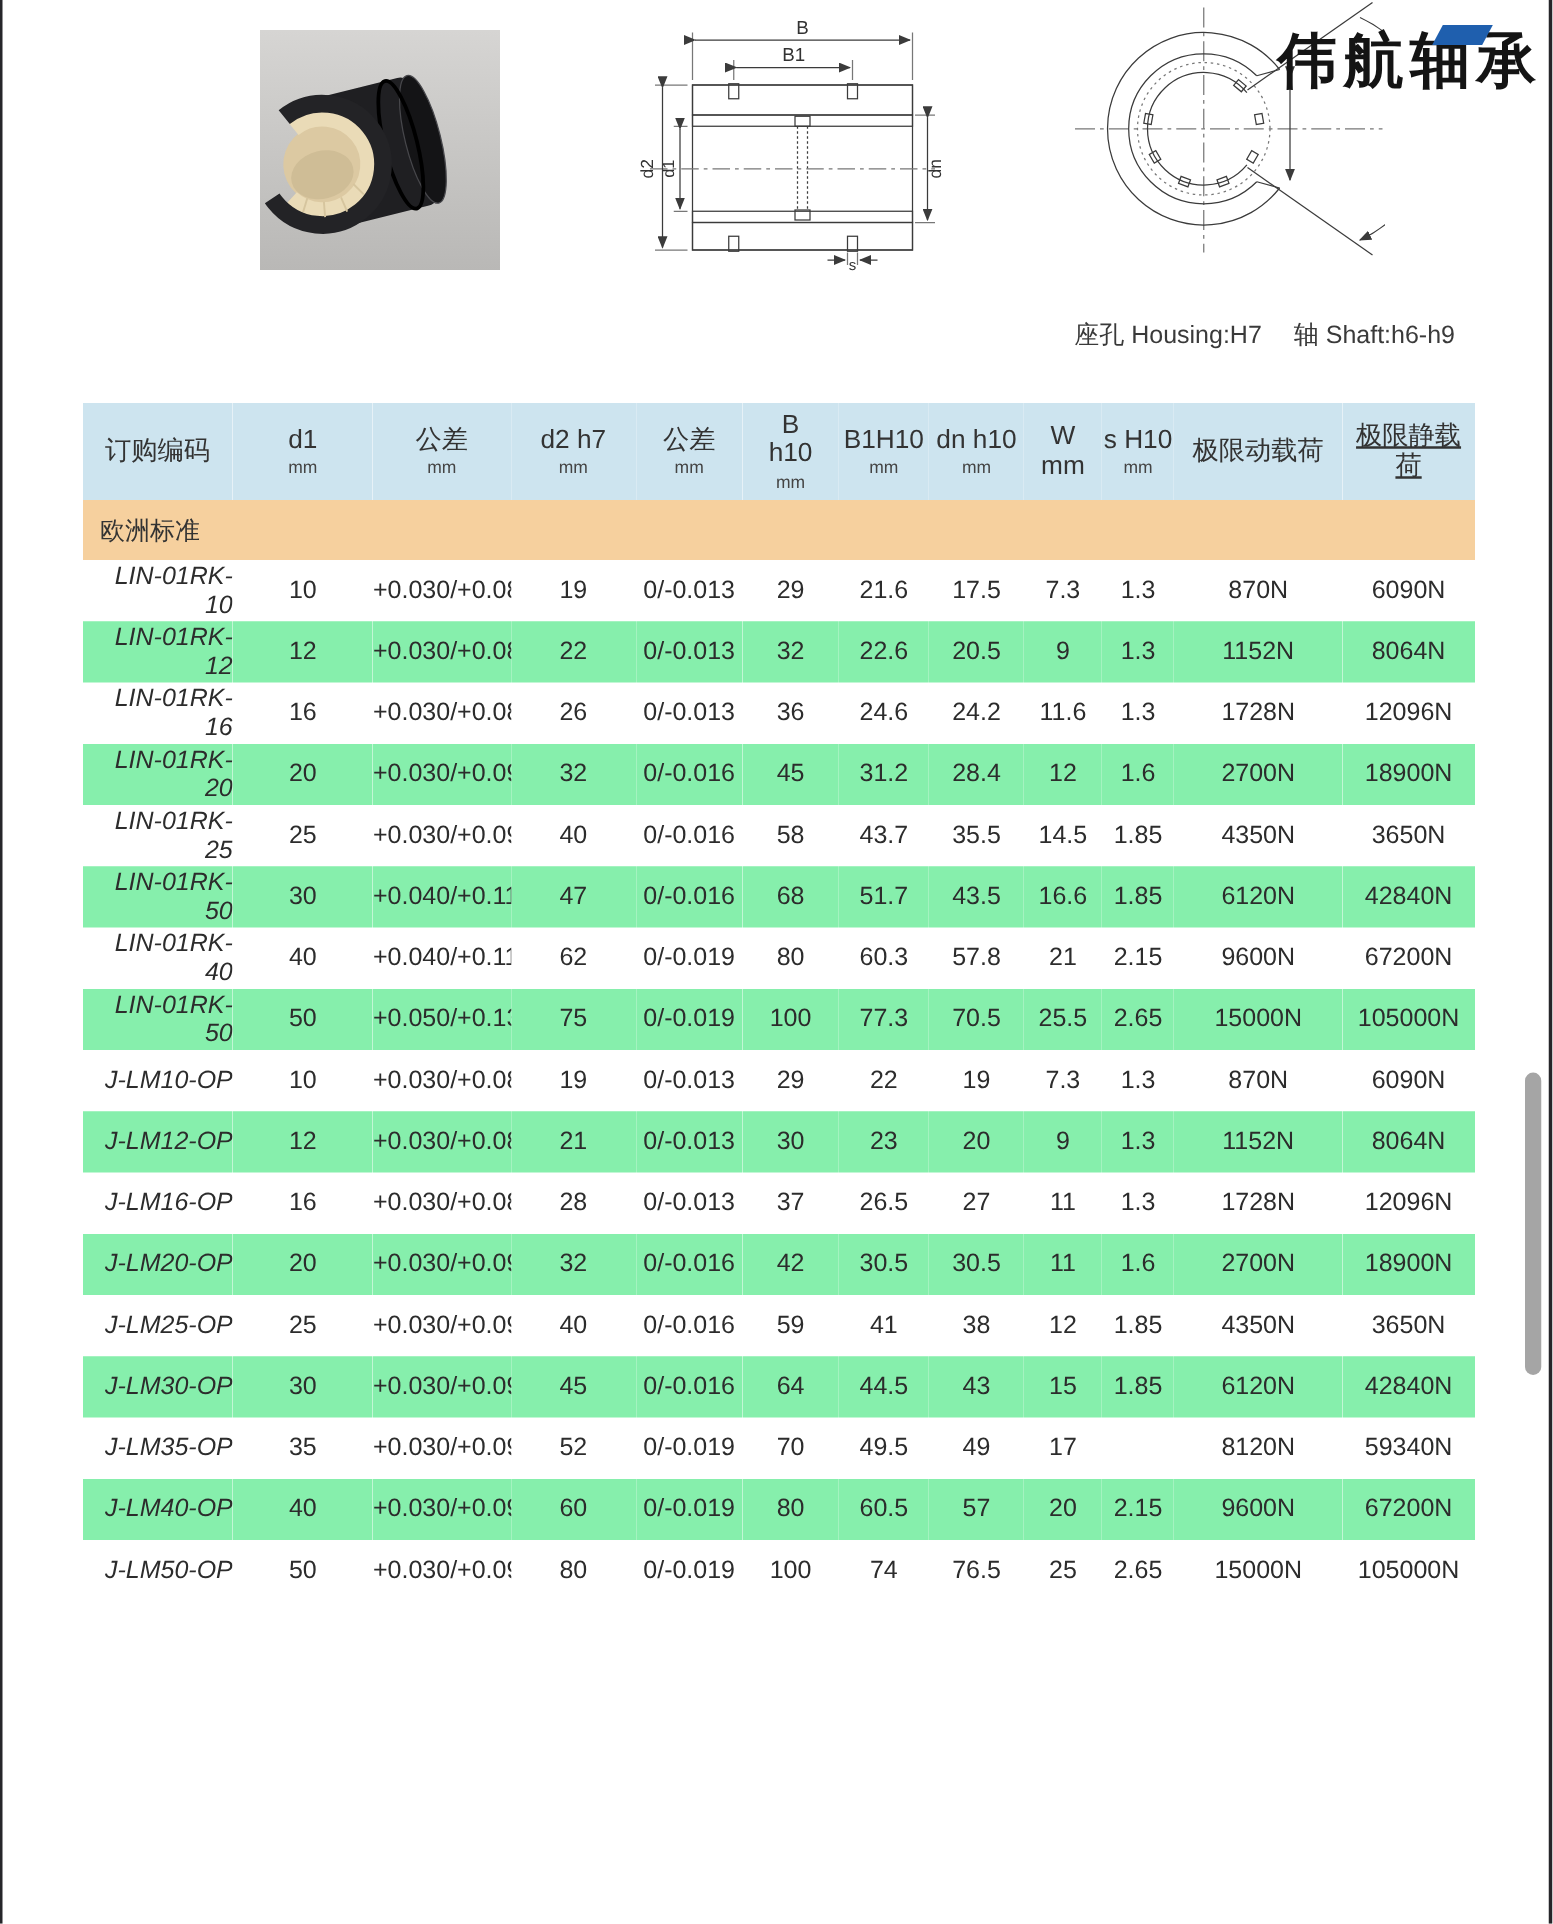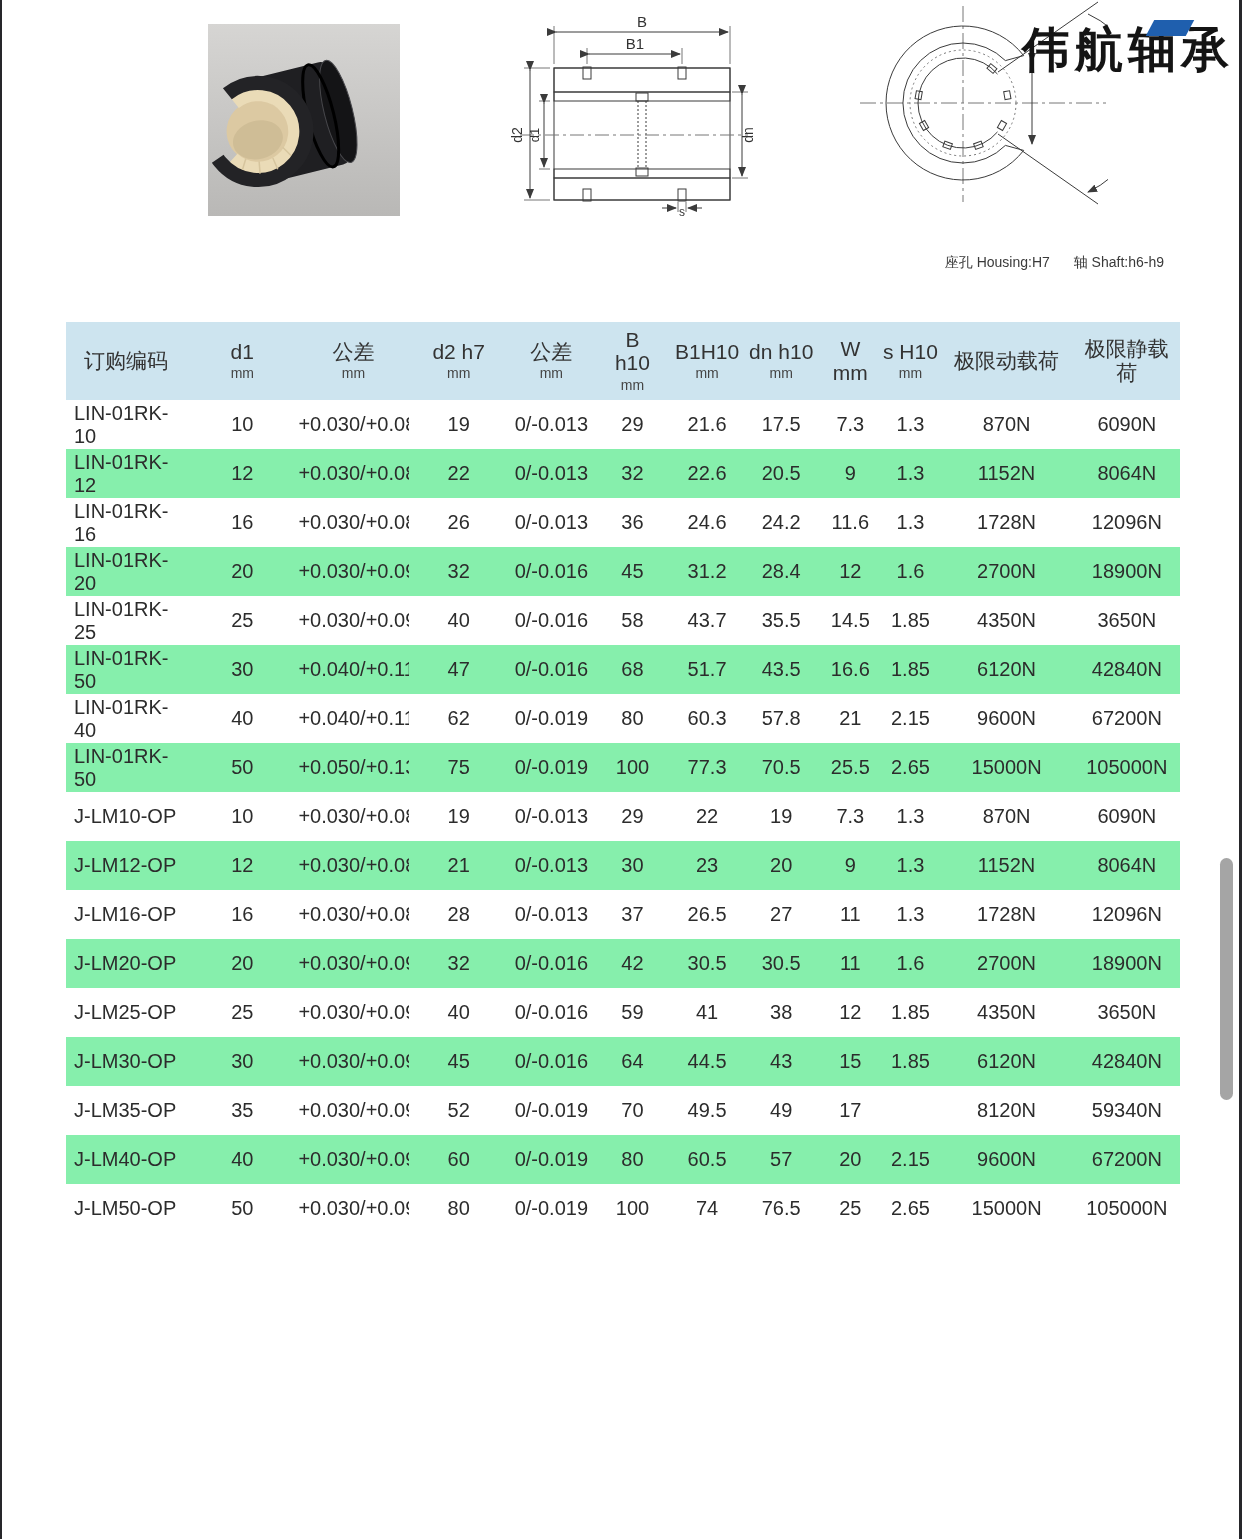--- a/index.html
+++ b/index.html
@@ -23,37 +23,37 @@
   .logo { position:absolute; left:1022px; top:22px; width:260px; }
   .logo-latin { position:relative; font-size:60px; font-weight:800; font-style:italic;
                 letter-spacing:2px; color:#e60012; line-height:1; white-space:nowrap; }
   .logo-blue-flag { position:absolute; left:128px; top:-2px; width:40px; height:16px;
                     background:#1f5fae; transform:skewX(-28deg); }
   .logo-cn { font-size:48px; font-weight:900; color:#141414; letter-spacing:5px;
              line-height:1.1; white-space:nowrap; margin-top:2px;
              font-family:"Liberation Sans","DejaVu Sans",sans-serif; }
 
   
-  .fit-note { position:absolute; top:254px; right:78px; font-size:14px; color:#3a3a3a; }
+  .fit-note { position:absolute; top:254px; right:78px; font-size:20px; color:#3a3a3a; }
   .fit-note .shaft { margin-left:20px; }
 
   
   .spec-table-wrap { position:absolute; left:66px; top:322px; width:1114px; }
   table.spec { border-collapse:collapse; table-layout:fixed; width:1114px; }
   table.spec td, table.spec th { font-weight:normal; text-align:center; vertical-align:middle;
     font-size:20px; color:#2c2c2c; overflow:hidden; }
   tr.header-row { background:#cde4ef; height:78px; }
   tr.header-row th .h-line { display:block; font-size:21px; line-height:1.12; color:#333; }
   tr.header-row th .h-unit { display:block; font-size:14px; line-height:1.3; color:#444; margin-top:1px; }
-  tr.header-row th .wrap-narrow { display:inline-block; max-width:88px; word-break:break-all; }
+  tr.header-row th .wrap-narrow { display:inline-block; max-width:88px; word-break:break-all;text-decoration:underline; }
   tr.section-row { background:#f6d09e; height:48px; }
   tr.section-row td { text-align:left; padding-left:14px; font-size:20px; color:#333; }
   tr.data-row { background:#ffffff; height:49px; }
   tr.data-row.alt { background:#86efac; }
-  tr.data-row td.code { text-align:left; padding-left:8px; }
+  tr.data-row td.code { text-align:right; padding-left:8px;font-style:italic; }
 
   
   .scrollbar-thumb { position:absolute; left:1220px; top:858px; width:13px; height:242px;
                      background:#a5a5a5; border-radius:7px; }
 
   .dwg { stroke:#3b3b3b; fill:none; stroke-width:1; }
   .dwg-thin { stroke:#777; fill:none; stroke-width:1; }
 </style>
 </head>
 <body>
@@ -263,20 +263,23 @@
             <span class="h-line">s H10</span>
             <span class="h-unit">mm</span>
           </th>
           <th>
             <span class="h-line">极限动载荷</span>
           </th>
           <th><span class="h-line wrap-narrow">极限静载荷</span></th>
         </tr>
     </thead>
     <tbody>
+        <tr class="section-row">
+          <td colspan="12">欧洲标准</td>
+        </tr>
         <tr class="data-row">
           <td class="code">LIN-01RK-10</td>
           <td class="">10</td>
           <td class="">+0.030/+0.088</td>
           <td class="">19</td>
           <td class="">0/-0.013</td>
           <td class="">29</td>
           <td class="">21.6</td>
           <td class="">17.5</td>
           <td class="">7.3</td>

